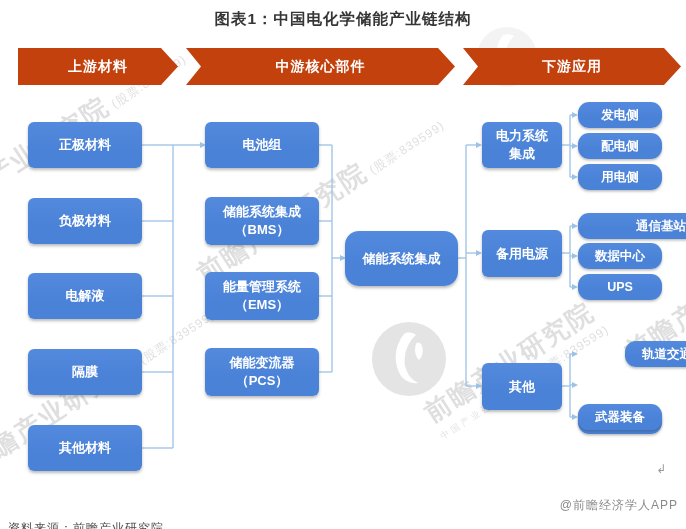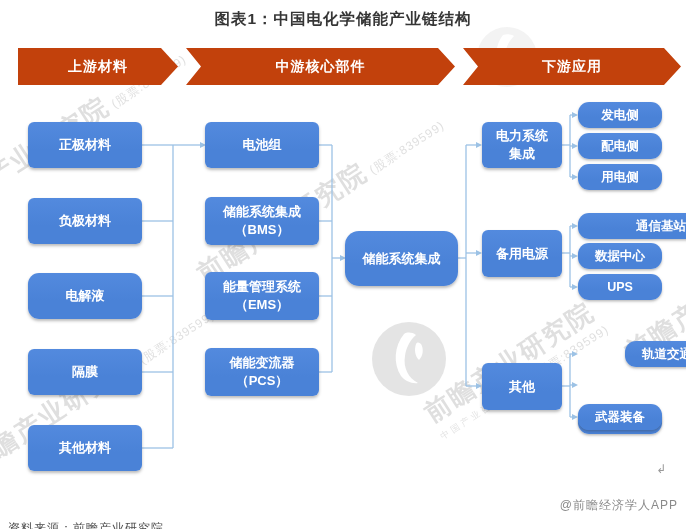--- a/index.html
+++ b/index.html
@@ -130,21 +130,21 @@
         <path d="M562 386 H570"></path>
           <path d="M570 354 V417"></path>
         <path d="M570 354 H573" marker-end="url(#arr)"></path>
         <path d="M570 385 H573" marker-end="url(#arr)"></path>
         <path d="M570 417 H573" marker-end="url(#arr)"></path>
       </g>
     </svg>
 
     <div class="node" style="left:28px;top:122px;width:114px;height:46px;">正极材料</div>
     <div class="node" style="left:28px;top:198px;width:114px;height:46px;">负极材料</div>
-    <div class="node" style="left:28px;top:273px;width:114px;height:46px;border-radius:11px;">电解液</div>
+    <div class="node" style="left:28px;top:273px;width:114px;height:46px;">电解液</div>
     <div class="node" style="left:28px;top:349px;width:114px;height:46px;">隔膜</div>
     <div class="node" style="left:28px;top:425px;width:114px;height:46px;">其他材料</div>
 
     <div class="node" style="left:205px;top:122px;width:114px;height:46px;">电池组</div>
     <div class="node" style="left:205px;top:197px;width:114px;height:48px;">储能系统集成
 （BMS）</div>
     <div class="node" style="left:205px;top:272px;width:114px;height:48px;">能量管理系统
 （EMS）</div>
     <div class="node" style="left:205px;top:348px;width:114px;height:48px;">储能变流器
 （PCS）</div>

